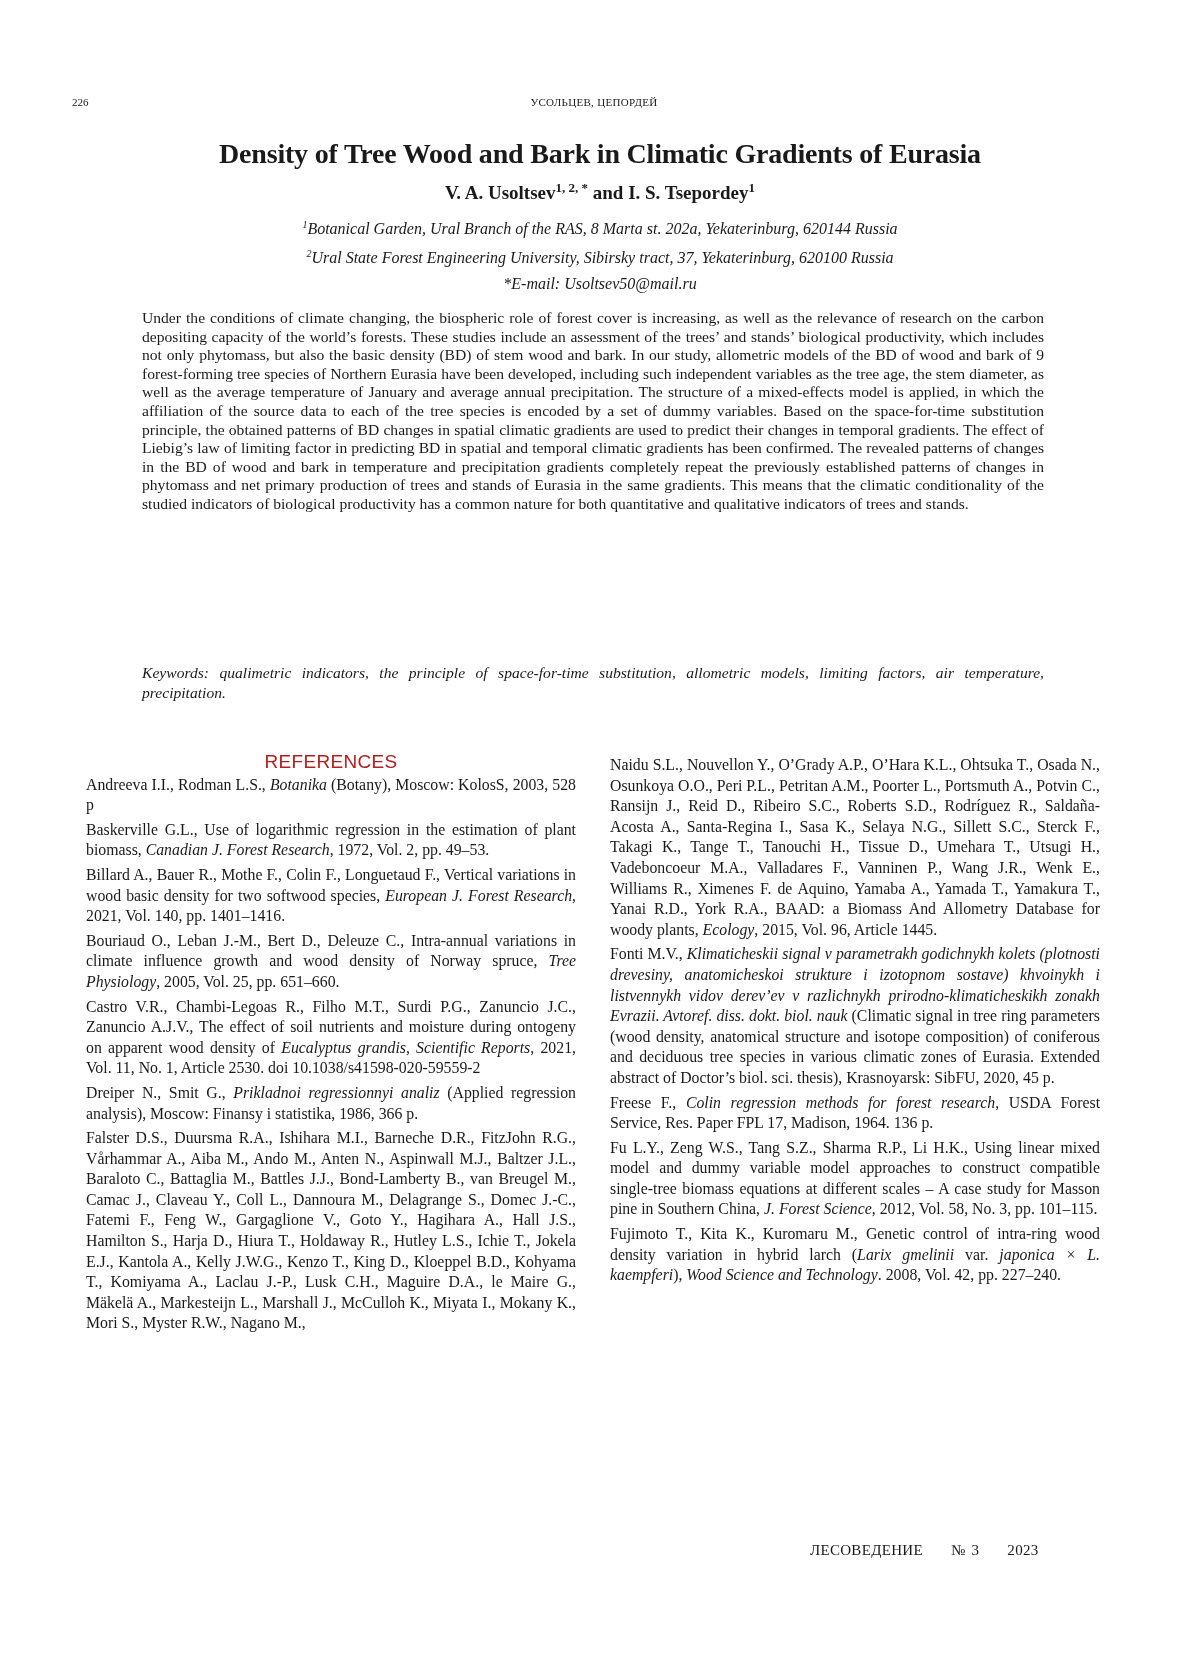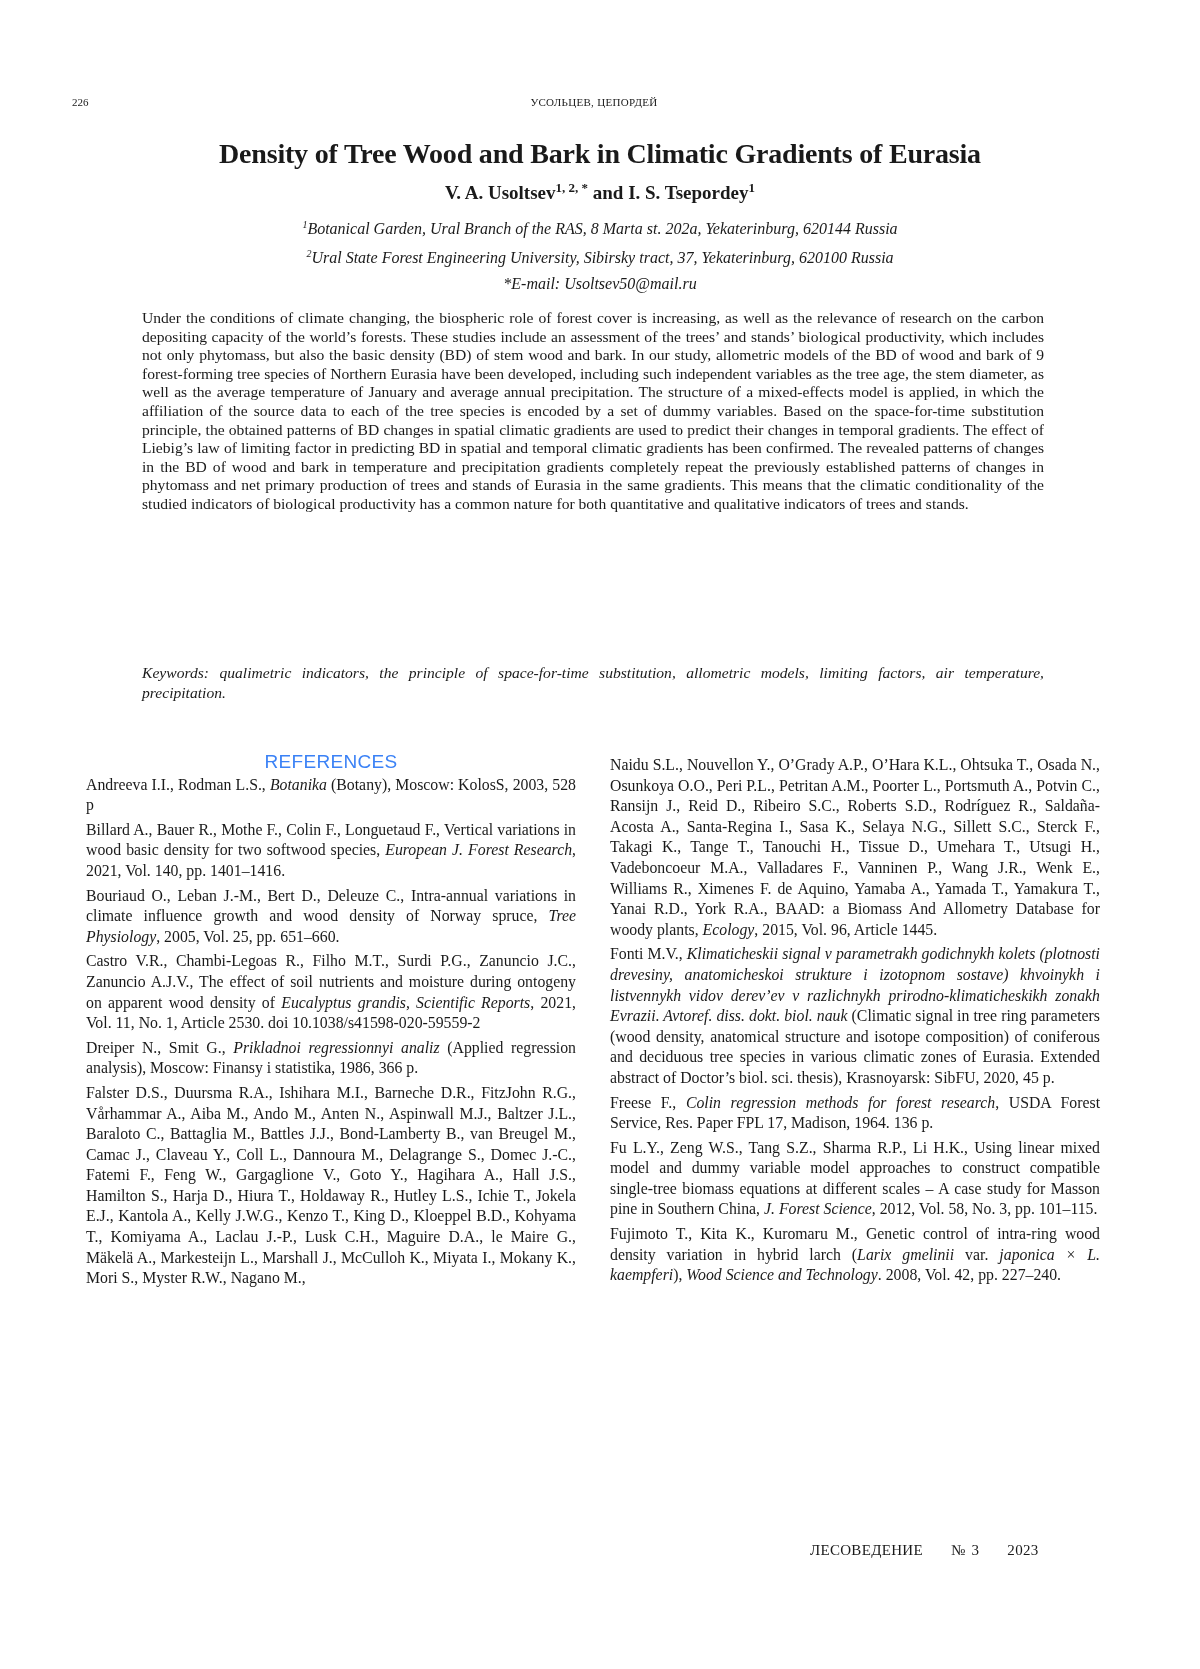--- a/index.html
+++ b/index.html
@@ -38,21 +38,21 @@
   }
   .col {
     position: absolute; top: 752px; width: 490px;
     font-size: 15.8px; line-height: 20.6px;
   }
   .col.left { left: 86px; }
   .col.right { left: 610px; top: 755px; }
   .refs-heading {
     text-align: center; font-size: 19px; margin: 0 0 2px 0; letter-spacing: 0.3px;
     font-family: "Liberation Sans", "DejaVu Sans", sans-serif; font-weight: normal;
-    color: #3b82f6;
+    color: #b91c1c;
   }
   .ref { text-align: justify; margin-bottom: 4px; hyphens: auto; }
   .ref .it { font-style: italic; }
   .footer {
     position: absolute; top: 1542px; left: 810px; font-size: 15px;
     letter-spacing: 0.3px; word-spacing: 2px;
   }
   .footer span { margin-right: 28px; text-align: center; }
 </style>
 </head>
@@ -76,20 +76,21 @@
 </div>
 
 <div class="abstract">Under the conditions of climate changing, the biospheric role of forest cover is increasing, as well as the relevance of research on the carbon depositing capacity of the world’s forests. These studies include an assessment of the trees’ and stands’ biological productivity, which includes not only phytomass, but also the basic density (BD) of stem wood and bark. In our study, allometric models of the BD of wood and bark of 9 forest-forming tree species of Northern Eurasia have been developed, including such independent variables as the tree age, the stem diameter, as well as the average temperature of January and average annual precipitation. The structure of a mixed-effects model is applied, in which the affiliation of the source data to each of the tree species is encoded by a set of dummy variables. Based on the space-for-time substitution principle, the obtained patterns of BD changes in spatial climatic gradients are used to predict their changes in temporal gradients. The effect of Liebig’s law of limiting factor in predicting BD in spatial and temporal climatic gradients has been confirmed. The revealed patterns of changes in the BD of wood and bark in temperature and precipitation gradients completely repeat the previously established patterns of changes in phytomass and net primary production of trees and stands of Eurasia in the same gradients. This means that the climatic conditionality of the studied indicators of biological productivity has a common nature for both quantitative and qualitative indicators of trees and stands.</div>
 
 <div class="keywords">Keywords: qualimetric indicators, the principle of space-for-time substitution, allometric models, limiting factors, air temperature, precipitation.</div>
 
 <div class="col left">
   <div class="refs-heading">REFERENCES</div>
   <div id="refs-left">
       <div class="ref" lang="en"><span>Andreeva I.I., Rodman L.S., </span><span class="it">Botanika</span><span> (Botany), Moscow: KolosS, 2003, 528 p</span></div>
+      <div class="ref" lang="en"><span>Baskerville G.L., Use of logarithmic regression in the estimation of plant biomass, </span><span class="it">Canadian J. Forest Research</span><span>, 1972, Vol. 2, pp. 49–53.</span></div>
       <div class="ref" lang="en"><span>Billard A., Bauer R., Mothe F., Colin F., Longuetaud F., Vertical variations in wood basic density for two softwood species, </span><span class="it">European J. Forest Research</span><span>, 2021, Vol. 140, pp. 1401–1416.</span></div>
       <div class="ref" lang="en"><span>Bouriaud O., Leban J.-M., Bert D., Deleuze C., Intra-annual variations in climate influence growth and wood density of Norway spruce, </span><span class="it">Tree Physiology</span><span>, 2005, Vol. 25, pp. 651–660.</span></div>
       <div class="ref" lang="en"><span>Castro V.R., Chambi-Legoas R., Filho M.T., Surdi P.G., Zanuncio J.C., Zanuncio A.J.V., The effect of soil nutrients and moisture during ontogeny on apparent wood density of </span><span class="it">Eucalyptus grandis, Scientific Reports</span><span>, 2021, Vol. 11, No. 1, Article 2530. doi 10.1038/s41598-020-59559-2</span></div>
       <div class="ref" lang="en"><span>Dreiper N., Smit G., </span><span class="it">Prikladnoi regressionnyi analiz</span><span> (Applied regression analysis), Moscow: Finansy i statistika, 1986, 366 p.</span></div>
       <div class="ref" lang="en"><span>Falster D.S., Duursma R.A., Ishihara M.I., Barneche D.R., FitzJohn R.G., Vårhammar A., Aiba M., Ando M., Anten N., Aspinwall M.J., Baltzer J.L., Baraloto C., Battaglia M., Battles J.J., Bond-Lamberty B., van Breugel M., Camac J., Claveau Y., Coll L., Dannoura M., Delagrange S., Domec J.-C., Fatemi F., Feng W., Gargaglione V., Goto Y., Hagihara A., Hall J.S., Hamilton S., Harja D., Hiura T., Holdaway R., Hutley L.S., Ichie T., Jokela E.J., Kantola A., Kelly J.W.G., Kenzo T., King D., Kloeppel B.D., Kohyama T., Komiyama A., Laclau J.-P., Lusk C.H., Maguire D.A., le Maire G., Mäkelä A., Markesteijn L., Marshall J., McCulloh K., Miyata I., Mokany K., Mori S., Myster R.W., Nagano M.,</span></div>
     </div>
 </div>
 
 <div class="col right">
   <div id="refs-right">

